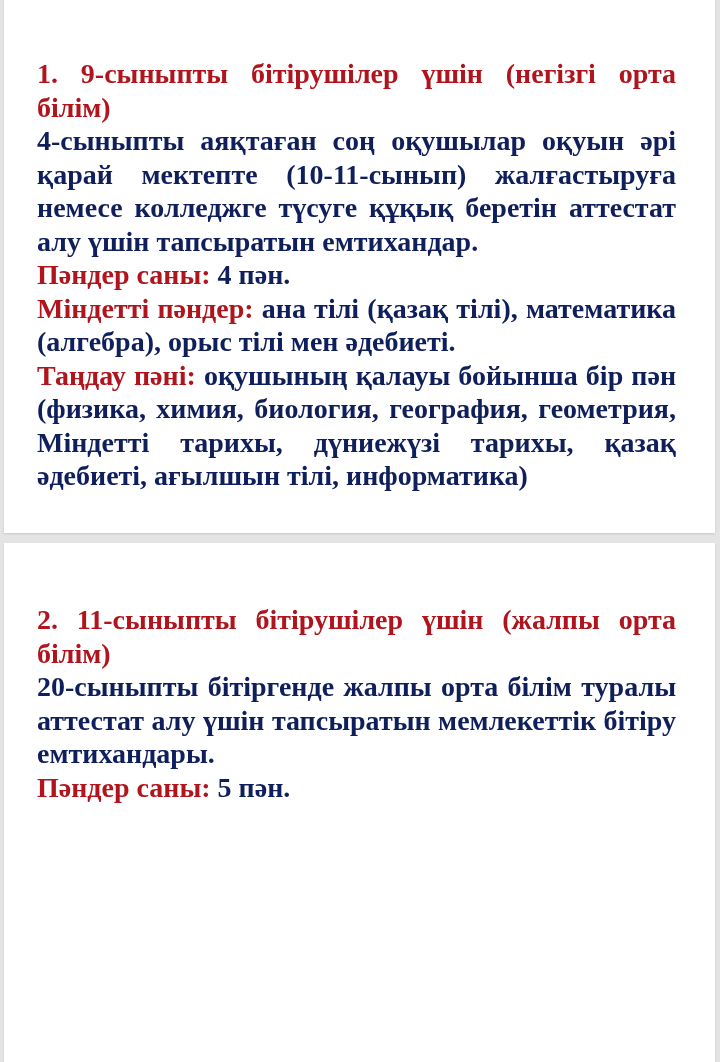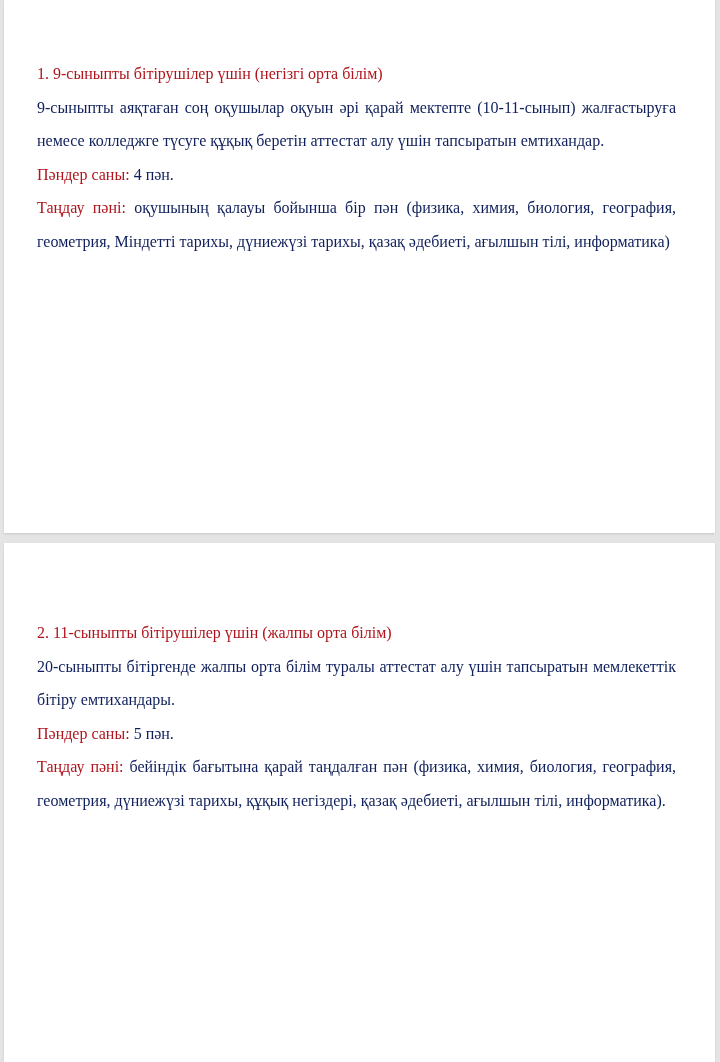--- a/index.html
+++ b/index.html
@@ -21,59 +21,59 @@
       background: #ffffff;
       box-sizing: border-box;
       box-shadow: 0 1px 2px rgba(0,0,0,0.12);
     }
     #page1 { top: 0; height: 533px; }
     #page2 { top: 543px; height: 530px; }
     .content {
       position: absolute;
       left: 33px;
       width: 639px;
-      font-weight: normal;
-      font-size: 16px;
+      font-weight: bold;
+      font-size: 28px;
       line-height: 33.5px;
       color: #0f1f5c;
       text-align: justify;
     }
     #page1 .content { top: 57px; }
-    #page2 .content { top: 73px; }
+    #page2 .content { top: 60px; }
     .para { margin: 0; text-align: justify; }
     .red { color: #b0141c; margin-top: 28px; }
     .navy { color: #0f1f5c; }
     .heading { color: #b0141c; }
   </style>
 </head>
 <body>
 
 <div class="page" id="page1">
   <div class="content">
     <p class="para heading">1. 9-сыныпты бітірушілер үшін (негізгі орта білім)</p>
-    <p class="para navy">9-сыныпты аяқтаған соң оқушылар оқуын әрі қарай мектепте (10-11-сынып) жалғастыруға немесе колледжге түсуге құқық беретін аттестат алу үшін тапсыратын емтихандар.</p>
+    <p class="para navy">4-сыныпты аяқтаған соң оқушылар оқуын әрі қарай мектепте (10-11-сынып) жалғастыруға немесе колледжге түсуге құқық беретін аттестат алу үшін тапсыратын емтихандар.</p>
     <p class="para">
       <span class="red">Пәндер саны:</span>
       <span class="navy">4</span>
       <span class="navy">пән.</span>
+    </p>
+    <p class="para">
+      <span class="red">Міндетті пәндер:</span>
+      <span class="navy">ана тілі (қазақ тілі), математика (алгебра), орыс тілі мен әдебиеті.</span>
     </p>
     <p class="para">
       <span class="red">Таңдау пәні:</span>
       <span class="navy">оқушының қалауы бойынша бір пән (физика, химия, биология, география, геометрия, Міндетті тарихы, дүниежүзі тарихы, қазақ әдебиеті, ағылшын тілі, информатика)</span>
     </p>
   </div>
 </div>
 
 <div class="page" id="page2">
   <div class="content">
     <p class="para heading">2. 11-сыныпты бітірушілер үшін (жалпы орта білім)</p>
     <p class="para navy">20-сыныпты бітіргенде жалпы орта білім туралы аттестат алу үшін тапсыратын мемлекеттік бітіру емтихандары.</p>
     <p class="para">
       <span class="red">Пәндер саны:</span>
       <span class="navy">5</span>
       <span class="navy">пән.</span>
     </p>
-    <p class="para">
-      <span class="red">Таңдау пәні:</span>
-      <span class="navy">бейіндік бағытына қарай таңдалған пән (физика, химия, биология, география, геометрия,  дүниежүзі тарихы, құқық негіздері, қазақ әдебиеті, ағылшын тілі, информатика).</span>
-    </p>
   </div>
 </div>
 
 </body></html>

